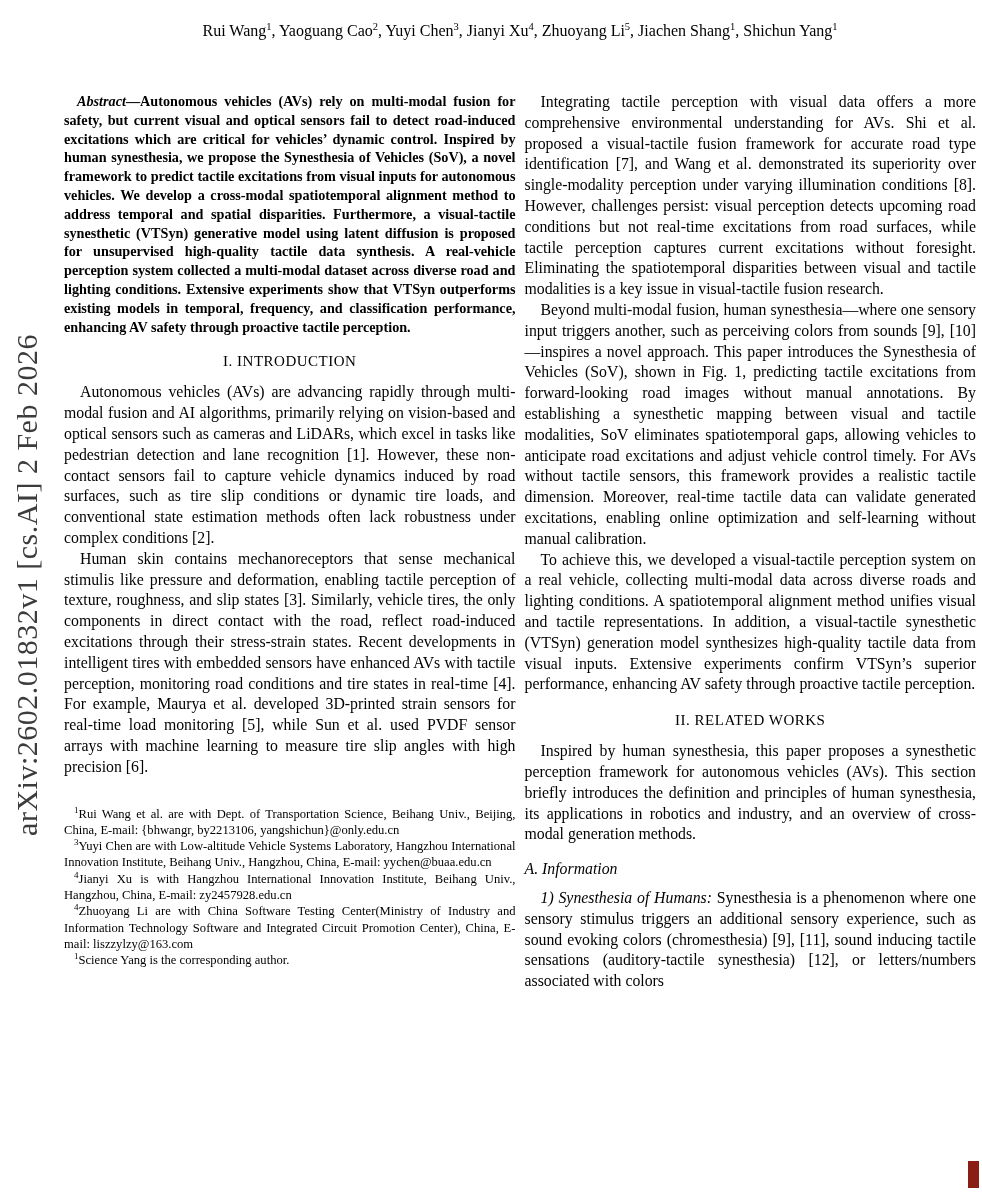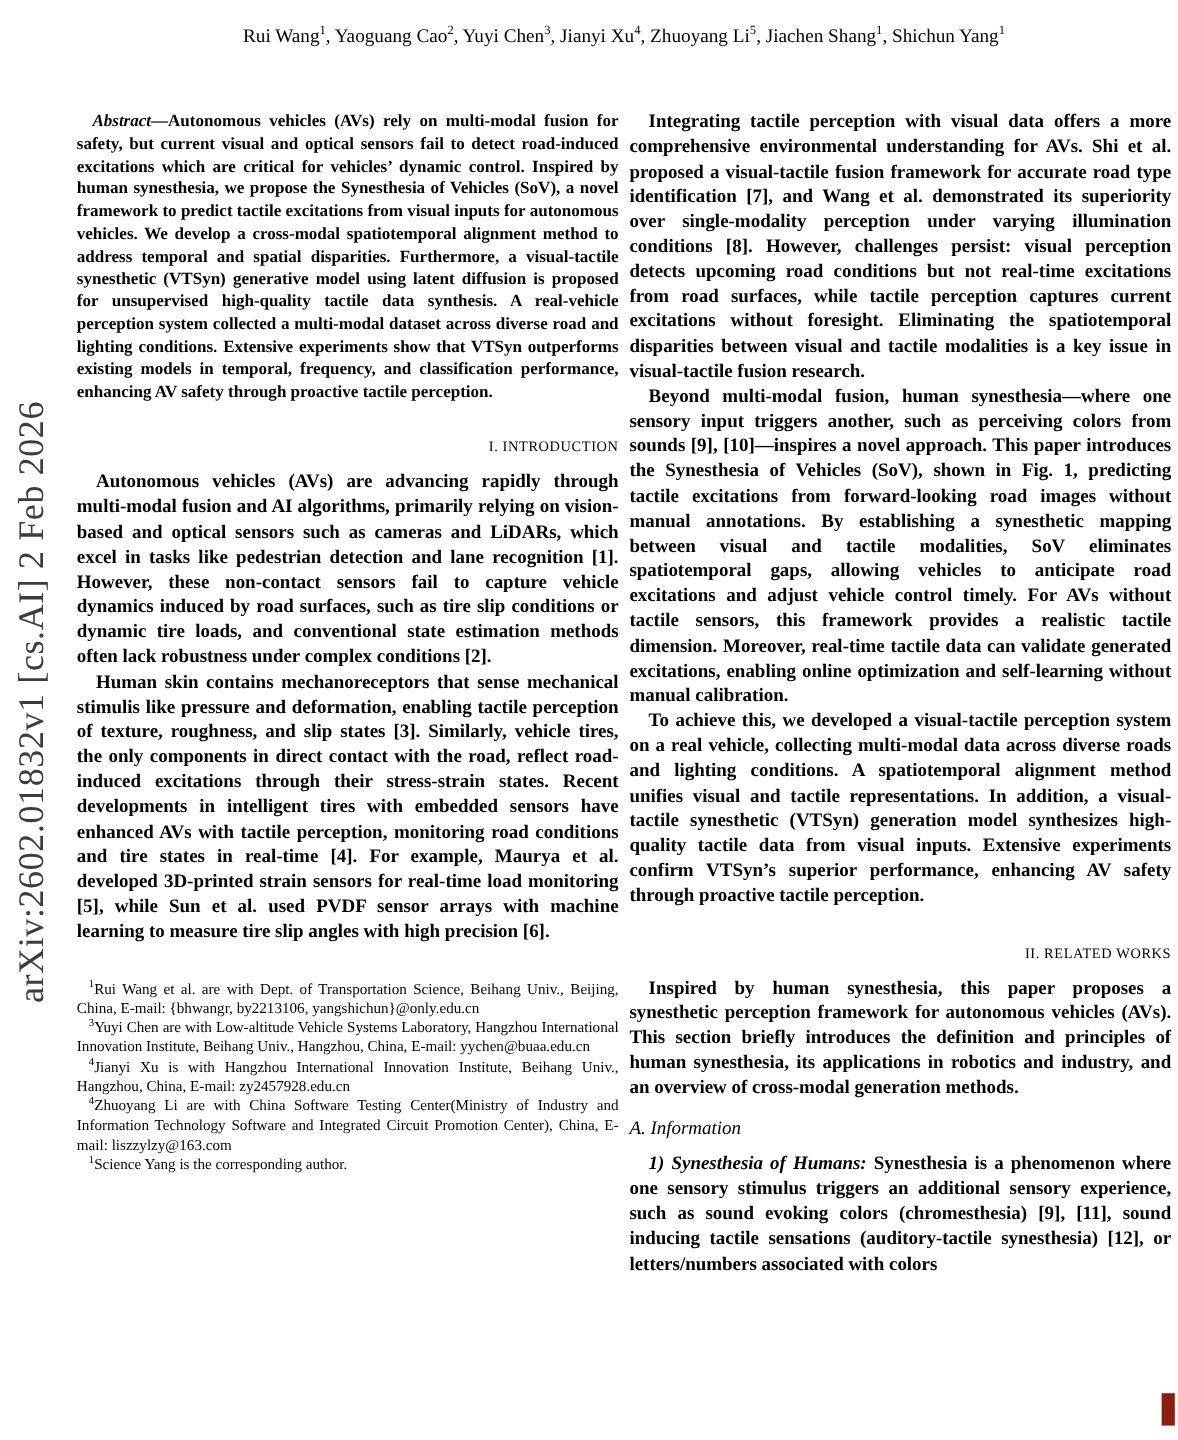--- a/index.html
+++ b/index.html
@@ -37,39 +37,38 @@
 
   .columns { display: flex; gap: 9px; margin-top: 52px; }
   .col { flex: 1 1 0; min-width: 0; }
 
   p.body {
     font-size: 15.8px;
     line-height: 20.8px;
     text-align: justify;
     text-indent: 16px;
     hyphens: auto;
-    font-weight: bold;
   }
 
   .abstract {
     font-size: 14.2px;
     font-weight: bold;
     line-height: 18.8px;
     text-align: justify;
     text-indent: 13px;
     hyphens: auto;
   }
   .abstract .abs-label { font-style: italic; }
 
   h2.sec {
-    text-align: right;
+    text-align: center;
     font-weight: normal;
-    font-size: 12px;
+    font-size: 15px;
     letter-spacing: 0.5px;
-    margin: 29px 0 12px 0;
+    margin: 17px 0 12px 0;
   }
   h3.subsec {
     font-style: italic;
     font-weight: normal;
     font-size: 15.8px;
     margin: 15px 0 10px 0;
   }
   .runin { font-style: italic; }
 
   .footnotes {

